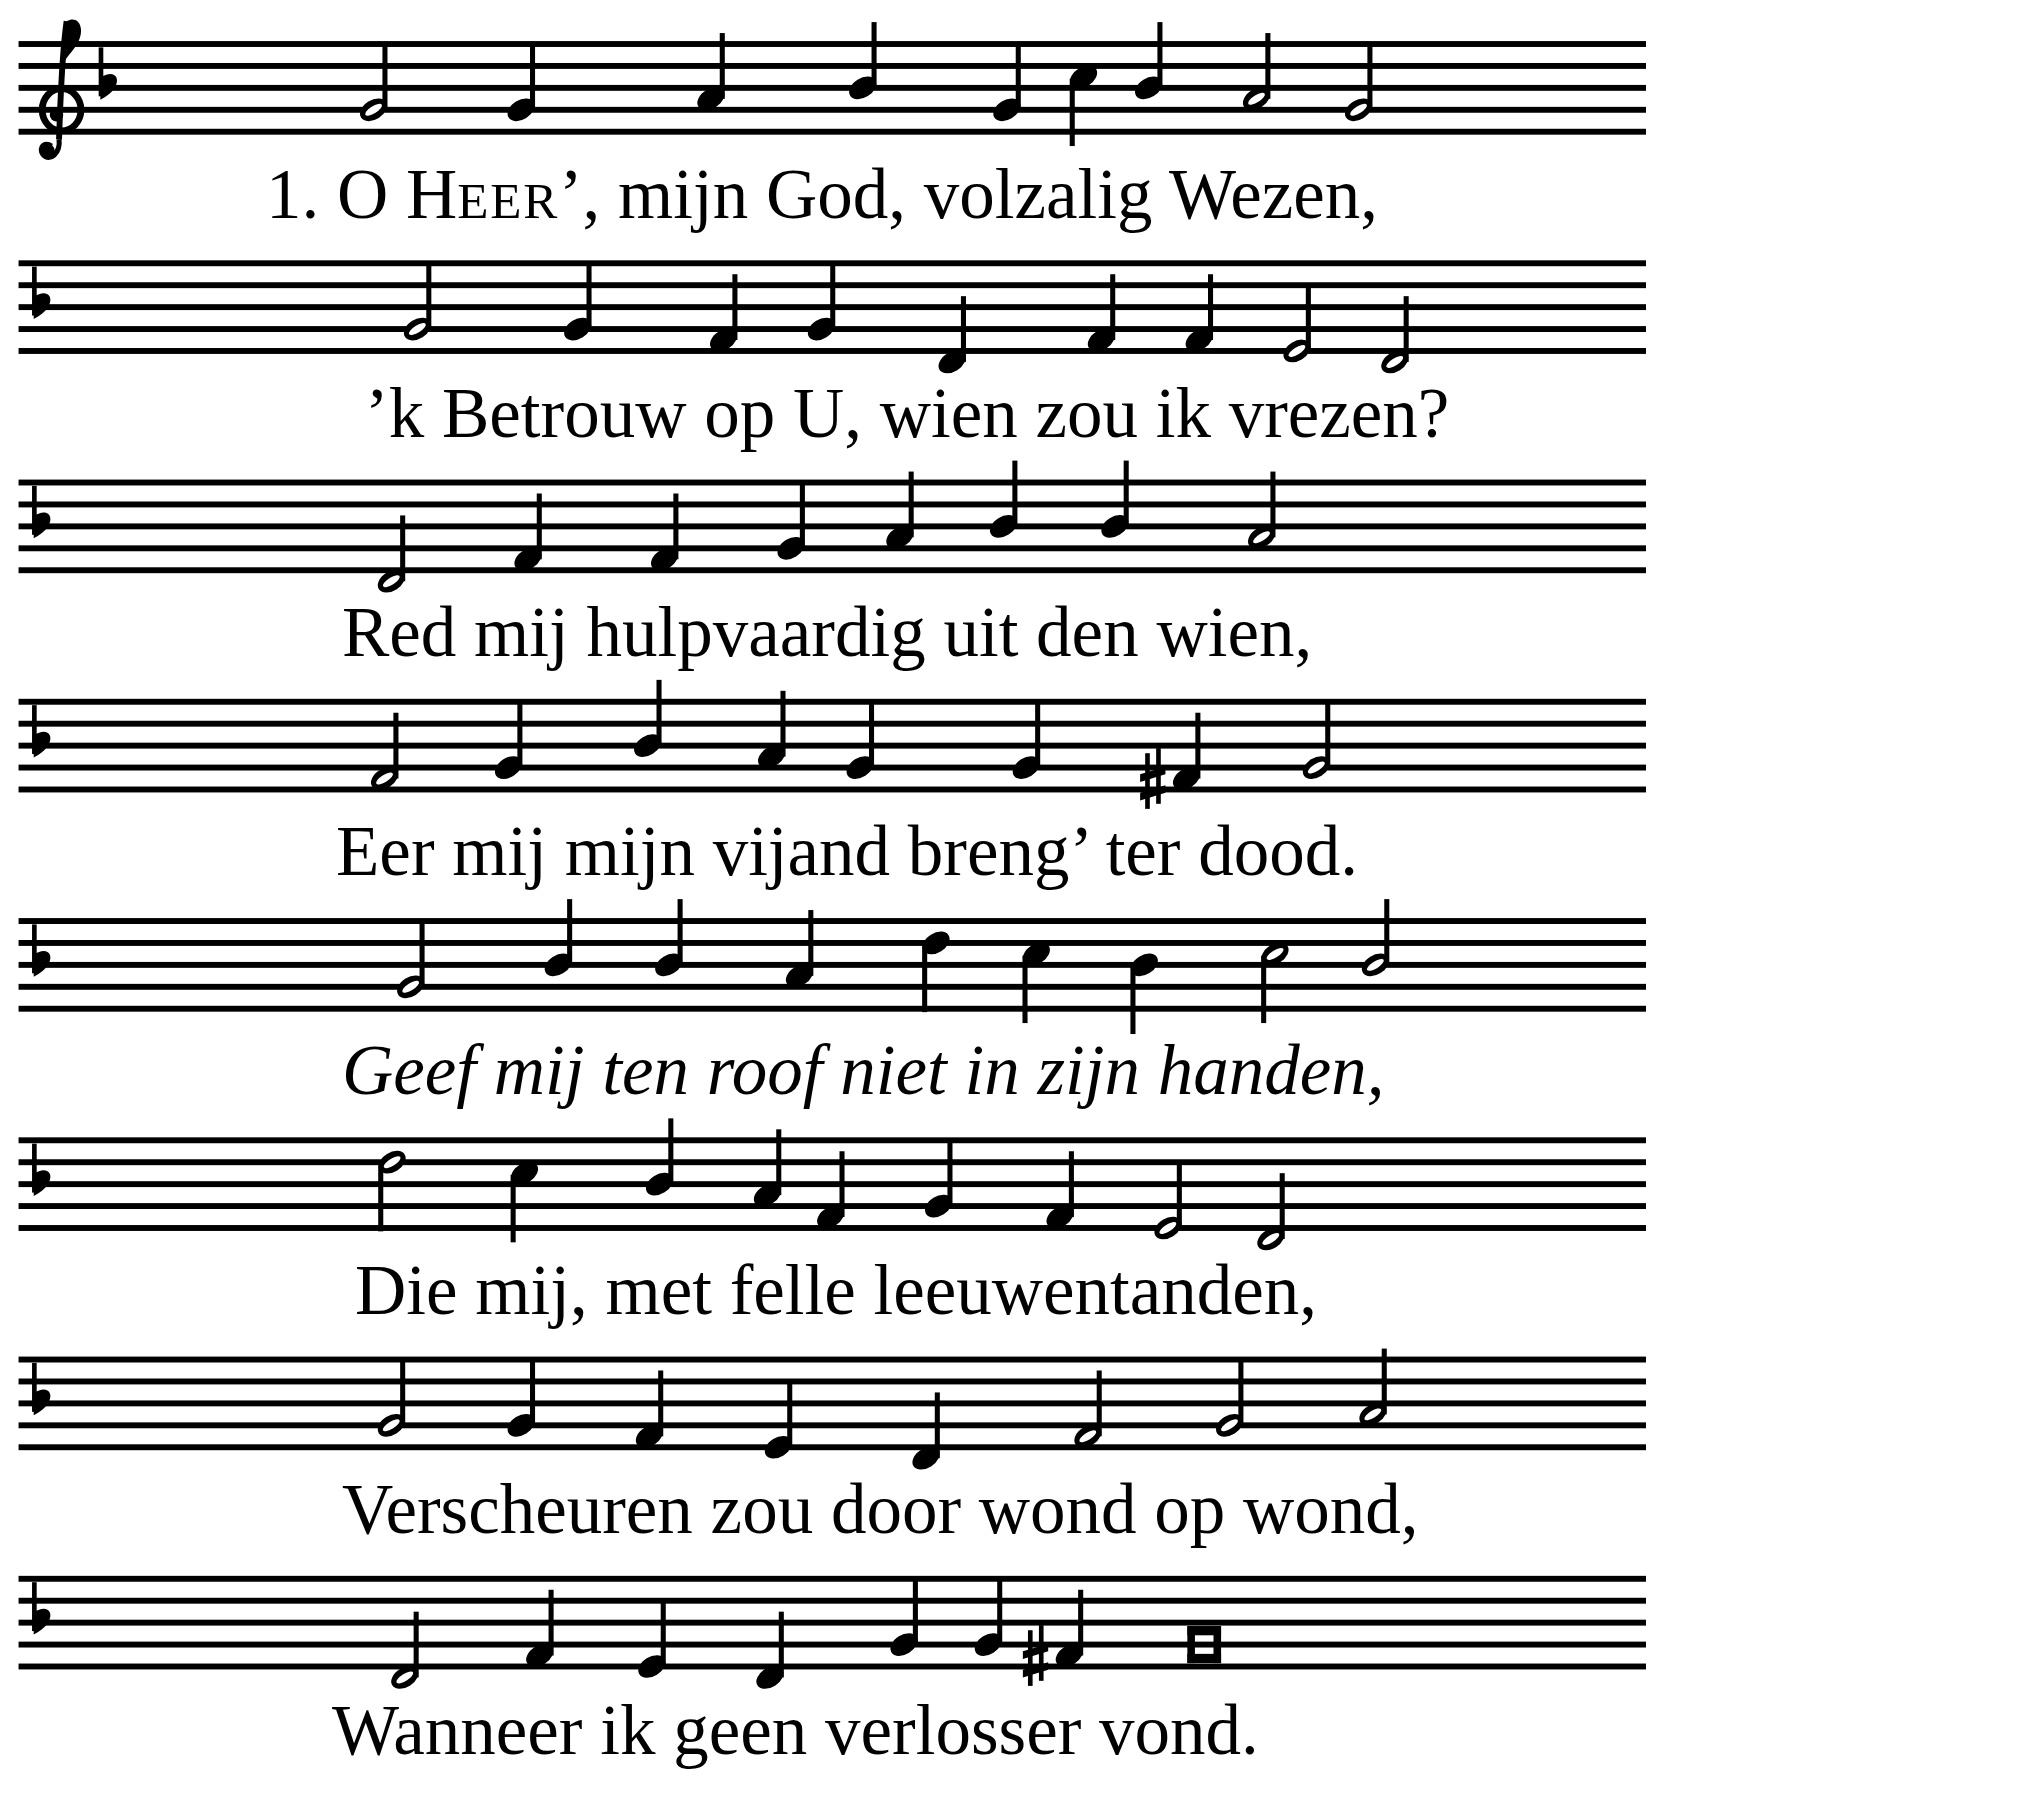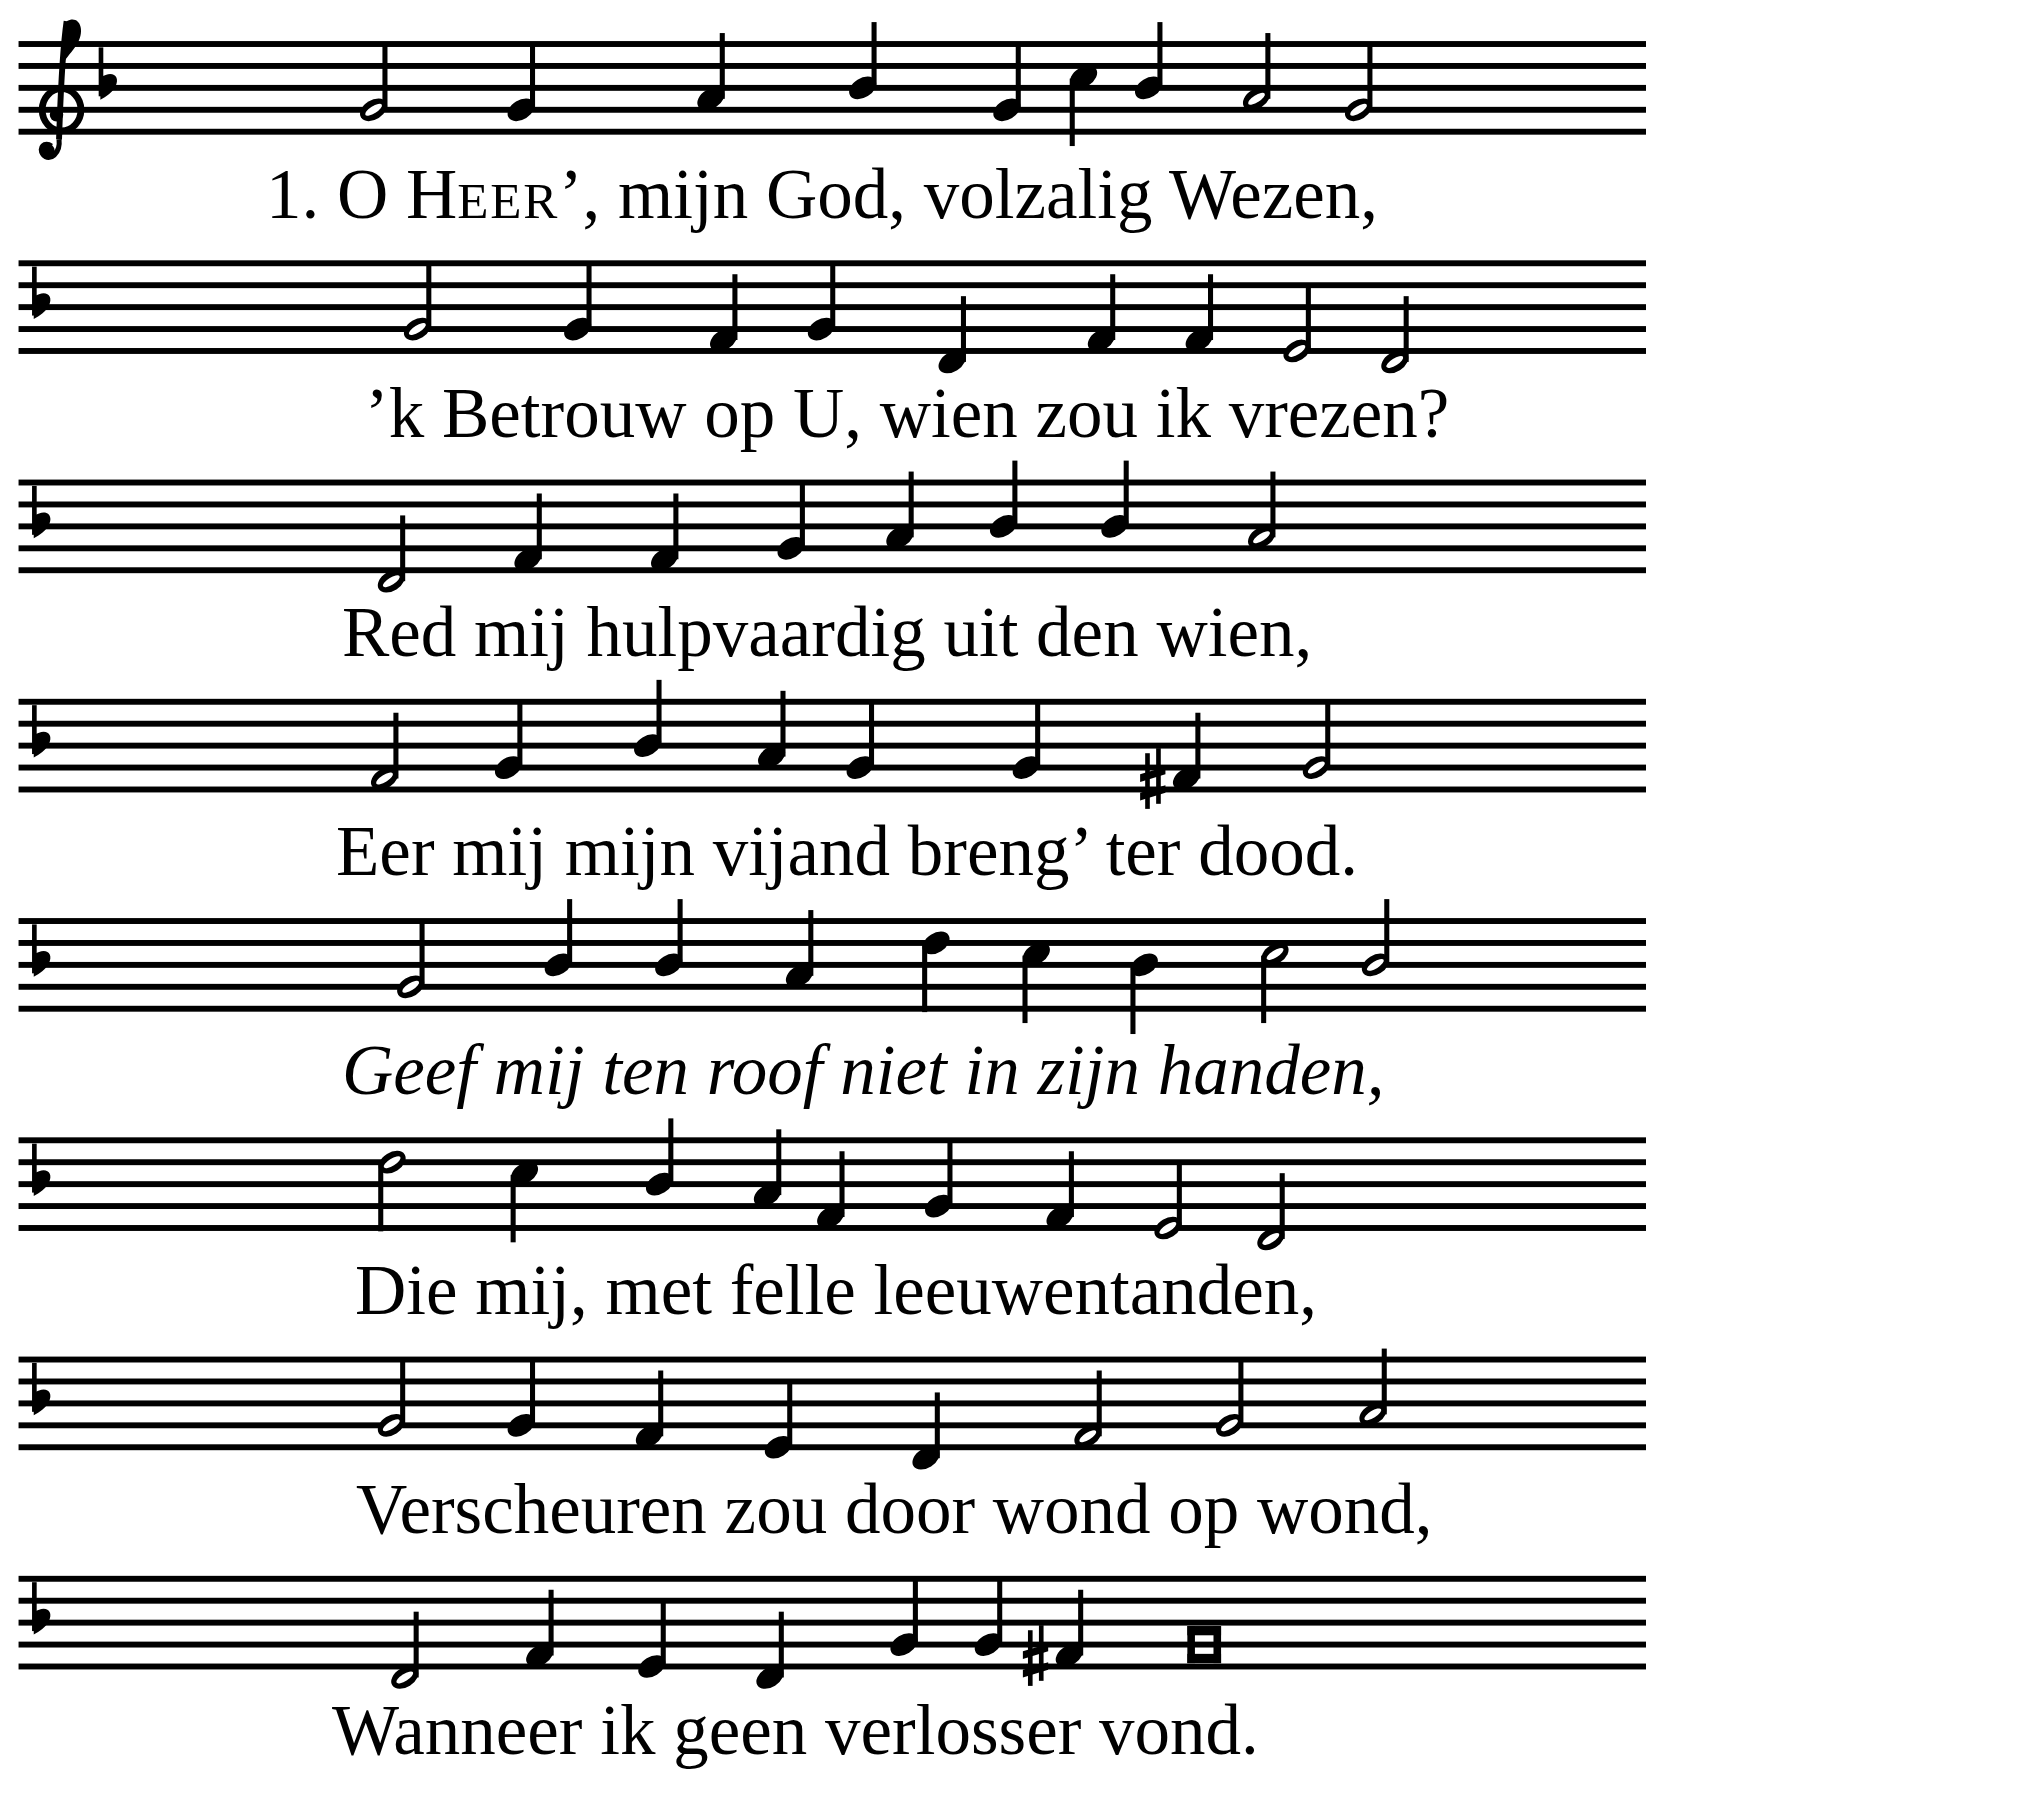--- a/index.html
+++ b/index.html
@@ -430,17 +430,17 @@
         <rect x="2381" y="1868.5" width="9" height="111" fill="#000000"></rect>
       </g>
     </svg>
   <div id="lyrics">
       <div class="lyric-line" style="left: 266px; top: 159px;"><span>1. O H</span><span class="smallcaps">EER</span><span>’, mijn God, volzalig Wezen,</span></div>
       <div class="lyric-line" style="left: 365px; top: 378px; text-align: right;">’k Betrouw op U, wien zou ik vrezen?</div>
       <div class="lyric-line" style="left: 342px; top: 597px;">Red mij hulpvaardig uit den wien,</div>
       <div class="lyric-line" style="left: 336px; top: 816px;">Eer mij mijn vijand breng’ ter dood.</div>
       <div class="lyric-line" style="left: 342px; top: 1035px; font-style: italic;">Geef mij ten roof niet in zijn handen,</div>
       <div class="lyric-line" style="left: 342px; top: 1255px; margin-left: 13px;">Die mij, met felle leeuwentanden,</div>
-      <div class="lyric-line" style="left: 342px; top: 1474px; margin-left: 14px;">Verscheuren zou door wond op wond,</div>
+      <div class="lyric-line" style="left: 342px; top: 1474px;">Verscheuren zou door wond op wond,</div>
       <div class="lyric-line" style="left: 332px; top: 1695px;">Wanneer ik geen verlosser vond.</div>
     </div>
 </div>
 
 
 </body></html>

